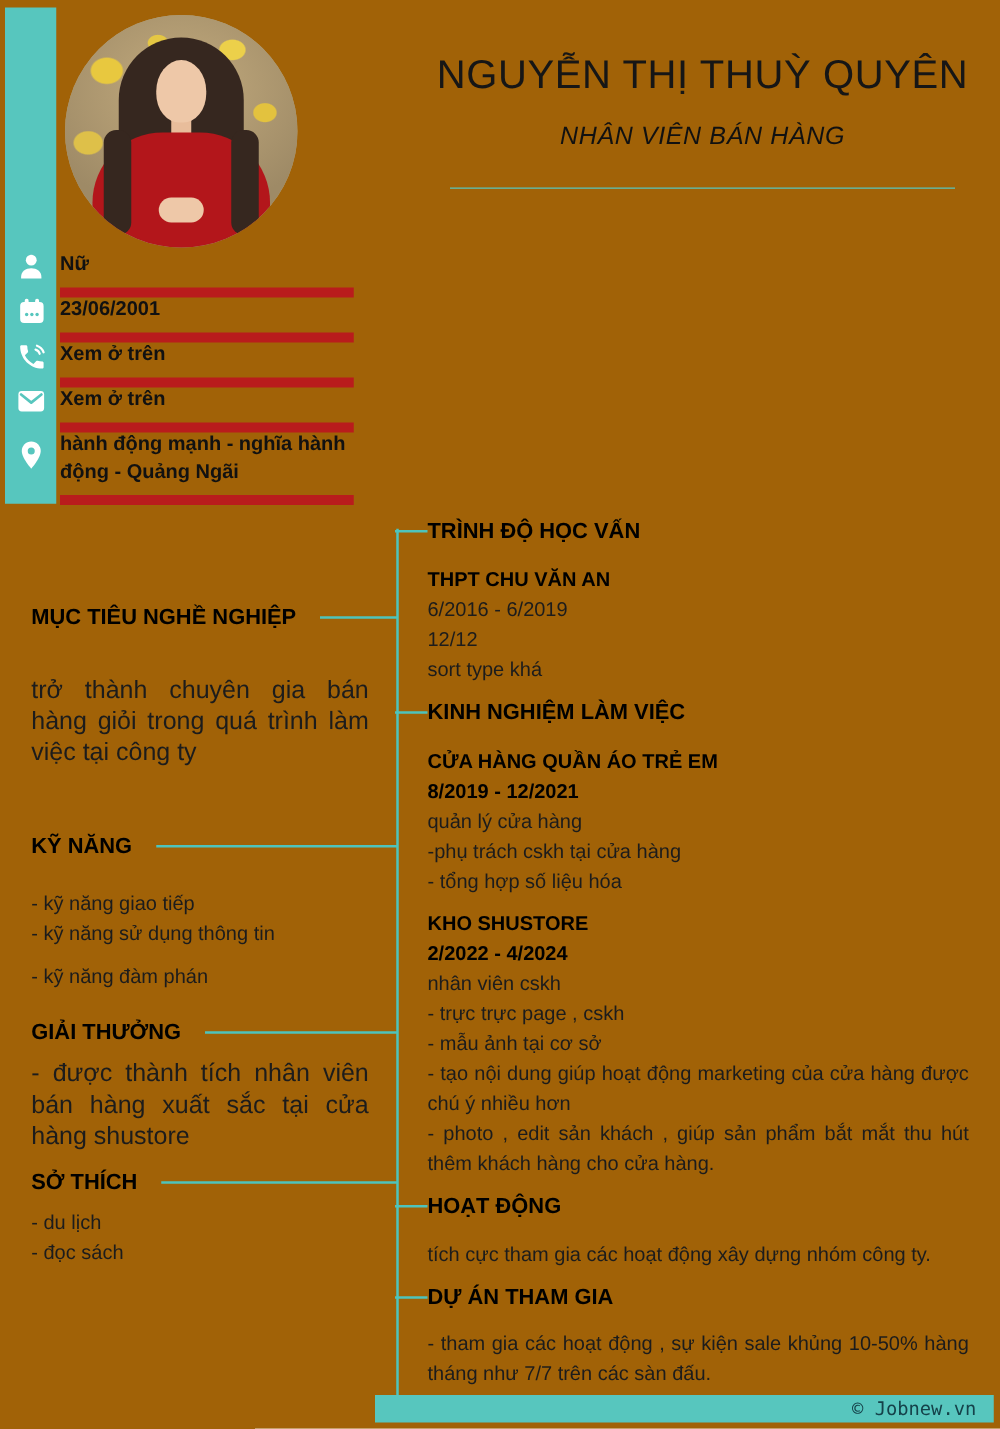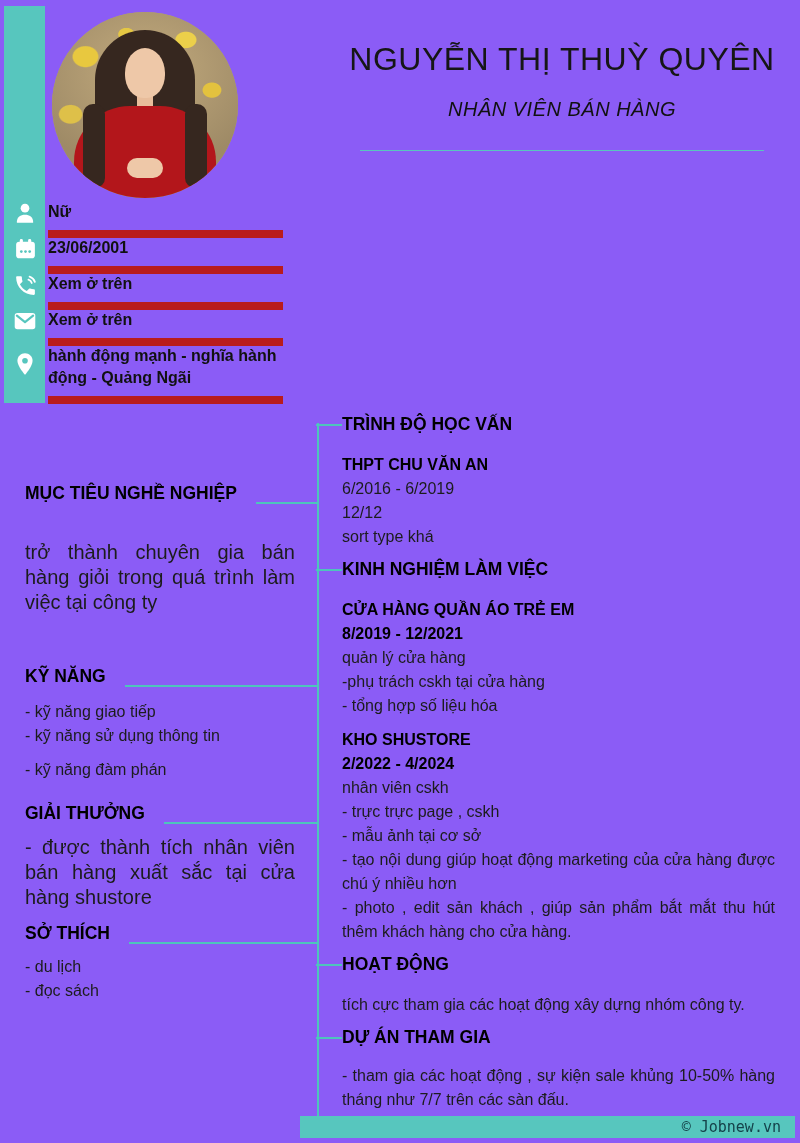--- a/index.html
+++ b/index.html
@@ -1,18 +1,18 @@
 <!DOCTYPE html>
 <html><head>
 <meta charset="utf-8">
 <style>
   html,body{margin:0;padding:0;background:#ffffff;}
   body{width:800px;height:1143px;position:relative;overflow:hidden;
        font-family:"Liberation Sans", sans-serif;color:#1c1c1c;}
-  .page{position:absolute;inset:0;background:#8b5cf6;}
+  .page{position:absolute;inset:0;background:#a16207;}
 
   
   .strip{position:absolute;left:4px;top:6px;width:41px;height:397px;background:#57c6be;}
 
   
   .photo{position:absolute;left:52px;top:12px;width:186px;height:186px;border-radius:50%;
          overflow:hidden;background:#b3a077;}
   .p-bg{position:absolute;inset:0;
     background:
       radial-gradient(22px 18px at 18% 24%, #e8c83f 0 55%, rgba(0,0,0,0) 62%),
@@ -52,21 +52,21 @@
 
   
   .vline{position:absolute;left:317px;top:423px;width:2px;height:693px;background:#4ec4bc;}
   .footer-bar{position:absolute;left:300px;top:1116px;width:495px;height:22px;background:#57c6be;
               display:flex;align-items:center;justify-content:flex-end;padding-right:14px;
               box-sizing:border-box;}
   .footer-credit{font-family:"DejaVu Sans Mono", monospace;font-size:15px;color:#15424a;}
 
   
   .left-col{position:absolute;left:25px;top:483px;width:293px;}
-  .l-head{display:flex;align-items:flex-end;gap:19px;}
+  .l-head{display:flex;align-items:center;gap:19px;}
   .l-head-text{font-weight:700;font-size:17.5px;color:#000;white-space:nowrap;}
   .l-head-line{flex:1;height:2px;background:#4ec4bc;}
   .l-body{width:270px;font-size:20px;line-height:25px;margin:0;}
   .just{text-align:justify;}
   .l-item{width:270px;font-size:16px;line-height:24px;}
 
   
   .right-col{position:absolute;left:342px;top:414px;width:433px;}
   .r-head{position:relative;font-weight:700;font-size:17.5px;color:#000;margin:0;line-height:21px;}
   .r-tick{position:absolute;left:-26px;top:50%;width:26px;height:2px;background:#4ec4bc;
@@ -160,21 +160,21 @@
     <div class="l-head">
       <span class="l-head-text">MỤC TIÊU NGHỀ NGHIỆP</span>
       <span class="l-head-line"></span>
     </div>
     <p class="l-body just" style="margin-top:36px">trở thành chuyên gia bán hàng giỏi trong quá trình làm việc tại công ty</p>
 
     <div class="l-head" style="margin-top:51px">
       <span class="l-head-text">KỸ NĂNG</span>
       <span class="l-head-line"></span>
     </div>
-    <div class="l-item" style="margin-top:13px">- kỹ năng giao tiếp</div>
+    <div class="l-item" style="margin-top:25px">- kỹ năng giao tiếp</div>
     <div class="l-item" style="margin-top:0">- kỹ năng sử dụng thông tin</div>
     <div class="l-item" style="margin-top:10px">- kỹ năng đàm phán</div>
 
     <div class="l-head" style="margin-top:21px">
       <span class="l-head-text">GIẢI THƯỞNG</span>
       <span class="l-head-line"></span>
     </div>
     <p class="l-body just" style="margin-top:11px">- được thành tích nhân viên bán hàng xuất sắc tại cửa hàng shustore</p>
 
     <div class="l-head" style="margin-top:13px">

